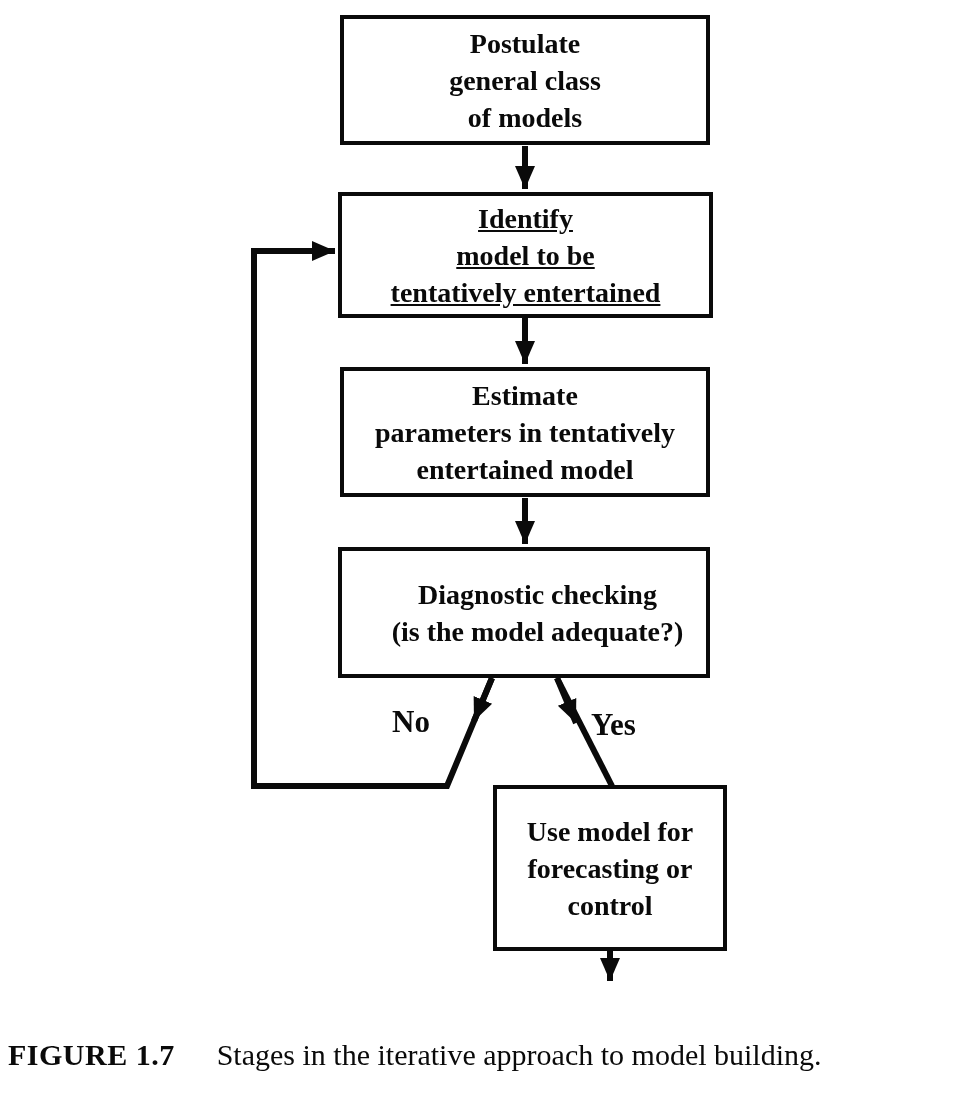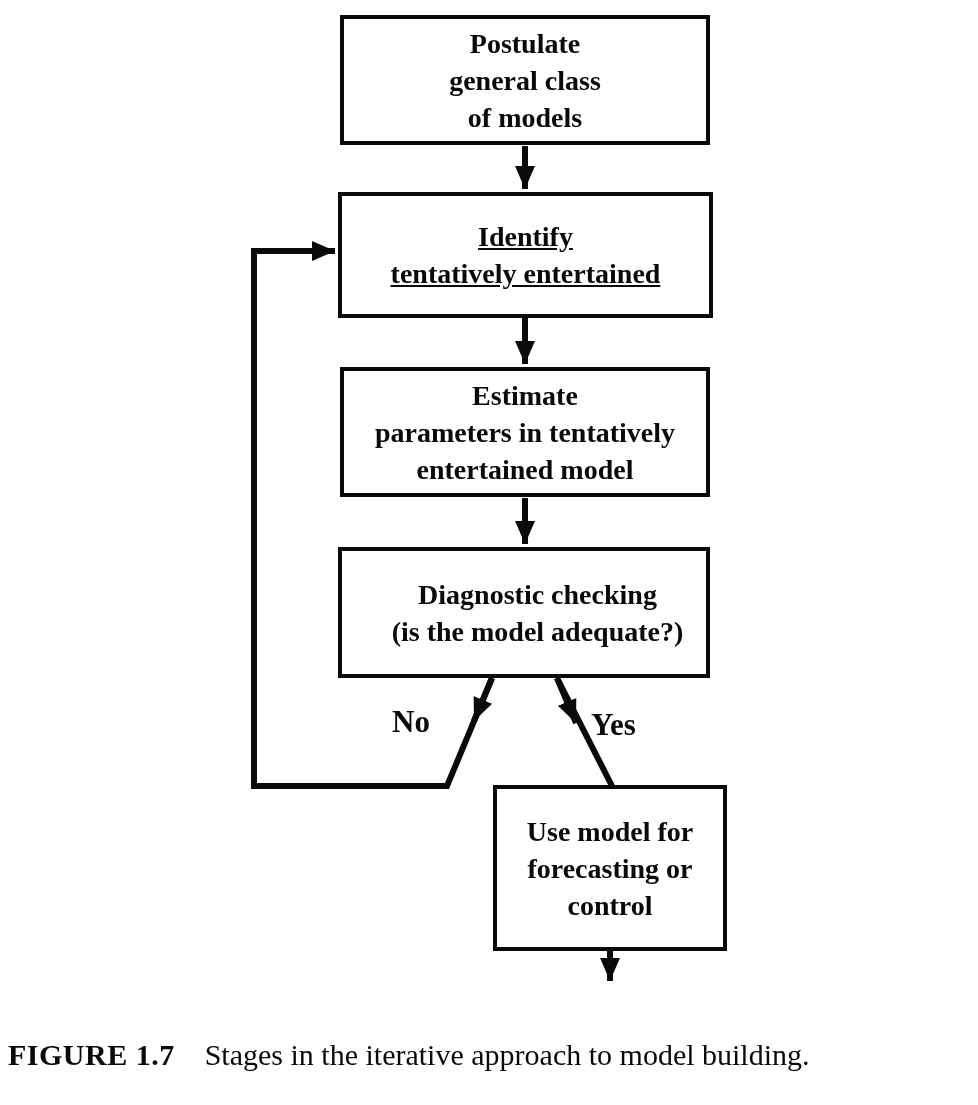--- a/index.html
+++ b/index.html
@@ -59,21 +59,21 @@
     position: absolute;
     left: 8px;
     top: 1036px;
     width: 962px;
     font-size: 30px;
     line-height: 38px;
     white-space: nowrap;
   }
   .figure-caption .cap-label {
     font-weight: 700;
-    margin-right: 30px;
+    margin-right: 42px;
     letter-spacing: 0.5px;
   }
 </style>
 </head>
 <body>
 
 <div class="figure-canvas">
 
   <svg class="arrow-layer" viewBox="0 0 978 1105" xmlns="http://www.w3.org/2000/svg">
     <defs>
@@ -100,20 +100,21 @@
   </svg>
 
   <div class="flow-node node-postulate">
     <div>Postulate</div>
     <div>general class</div>
     <div>of models</div>
   </div>
 
   <div class="flow-node node-identify">
     <div>Identify</div>
+    <div>model to be</div>
     <div>tentatively entertained</div>
   </div>
 
   <div class="flow-node node-estimate">
     <div>Estimate</div>
     <div>parameters in tentatively</div>
     <div>entertained model</div>
   </div>
 
   <div class="flow-node node-diagnostic">

